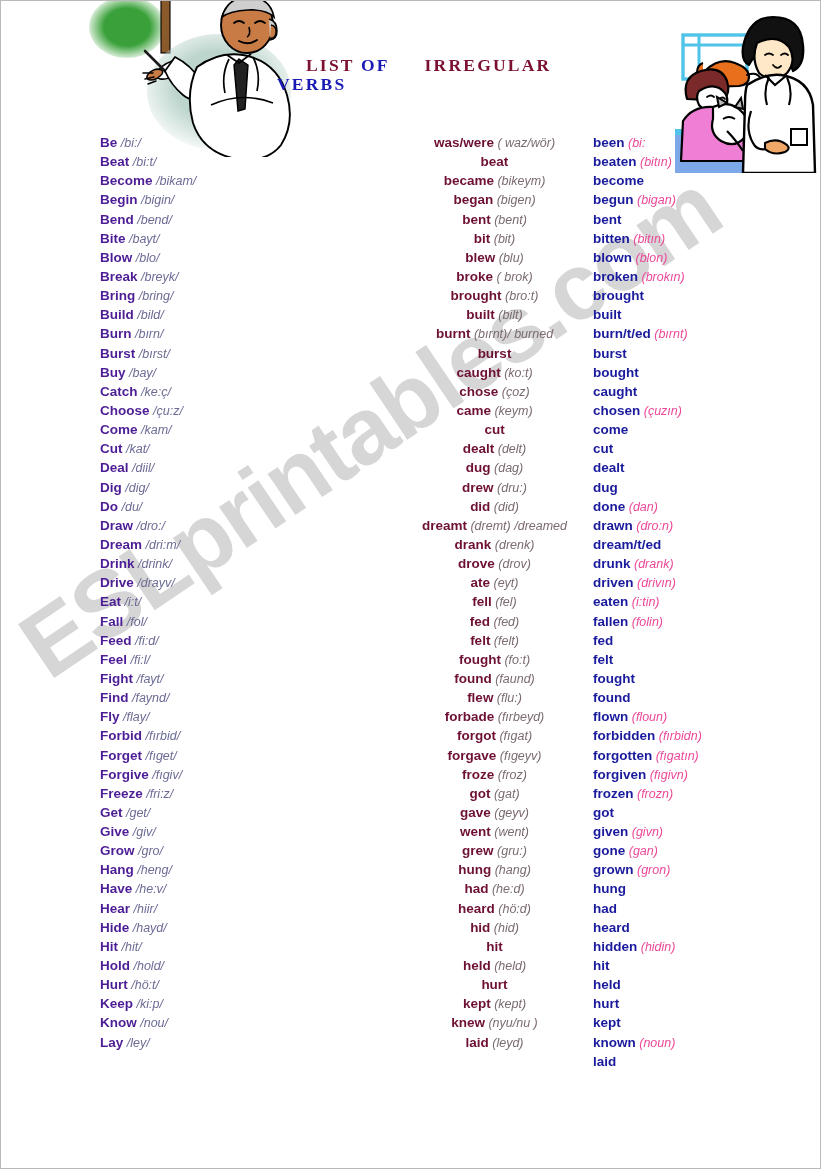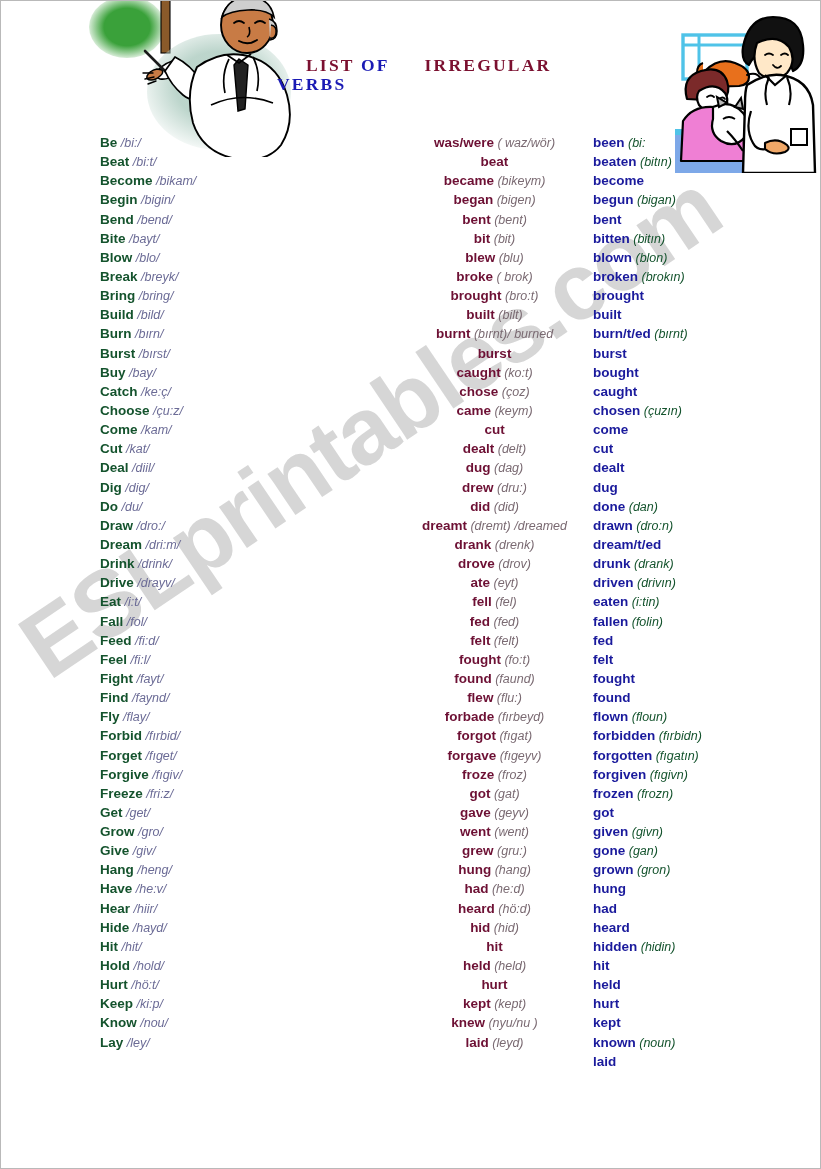--- a/index.html
+++ b/index.html
@@ -85,28 +85,28 @@
     font-size:13.5px;
   }
   .w{font-weight:bold;}
   .p{
     font-style:italic;
     font-weight:normal;
     font-size:12.5px;
   }
 
   
-  #col-base .w{color:#14532d;margin-top:44px;}
+  #col-base .w{color:#4c1d95;margin-top:44px;}
   #col-base .p{color:#6b6b96;}
 
   #col-past .w{color:#6d1034;}
   #col-past .p{color:#7a6a72;}
 
   #col-part .w{color:#1a1a9c;}
-  #col-part .p{color:#14532d;}
+  #col-part .p{color:#ec4899;}
 </style>
 </head>
 <body>
 
 <div id="page">
 
   <div id="watermark">
     <span>ESLprintables.com</span>
   </div>
 
@@ -239,22 +239,22 @@
         <div class="row"><span class="w">Feed</span><span class="p"> /fi:d/</span></div>
         <div class="row"><span class="w">Feel</span><span class="p"> /fi:l/</span></div>
         <div class="row"><span class="w">Fight</span><span class="p"> /fayt/</span></div>
         <div class="row"><span class="w">Find</span><span class="p"> /faynd/</span></div>
         <div class="row"><span class="w">Fly</span><span class="p"> /flay/</span></div>
         <div class="row"><span class="w">Forbid</span><span class="p"> /fırbid/</span></div>
         <div class="row"><span class="w">Forget</span><span class="p"> /fıget/</span></div>
         <div class="row"><span class="w">Forgive</span><span class="p"> /fıgiv/</span></div>
         <div class="row"><span class="w">Freeze</span><span class="p"> /fri:z/</span></div>
         <div class="row"><span class="w">Get</span><span class="p"> /get/</span></div>
+        <div class="row"><span class="w">Give</span><span class="p"> /giv/</span></div>
         <div class="row"><span class="w">Grow</span><span class="p"> /gro/</span></div>
-        <div class="row"><span class="w">Give</span><span class="p"> /giv/</span></div>
         <div class="row"><span class="w">Hang</span><span class="p"> /heng/</span></div>
         <div class="row"><span class="w">Have</span><span class="p"> /he:v/</span></div>
         <div class="row"><span class="w">Hear</span><span class="p"> /hiir/</span></div>
         <div class="row"><span class="w">Hide</span><span class="p"> /hayd/</span></div>
         <div class="row"><span class="w">Hit</span><span class="p"> /hit/</span></div>
         <div class="row"><span class="w">Hold</span><span class="p"> /hold/</span></div>
         <div class="row"><span class="w">Hurt</span><span class="p"> /hö:t/</span></div>
         <div class="row"><span class="w">Keep</span><span class="p"> /ki:p/</span></div>
         <div class="row"><span class="w">Know</span><span class="p"> /nou/</span></div>
         <div class="row"><span class="w">Lay</span><span class="p"> /ley/</span></div>

